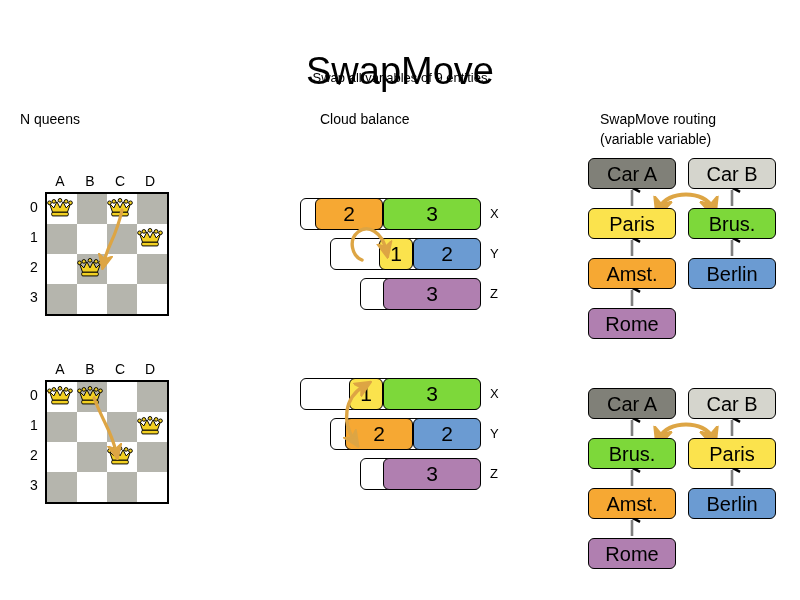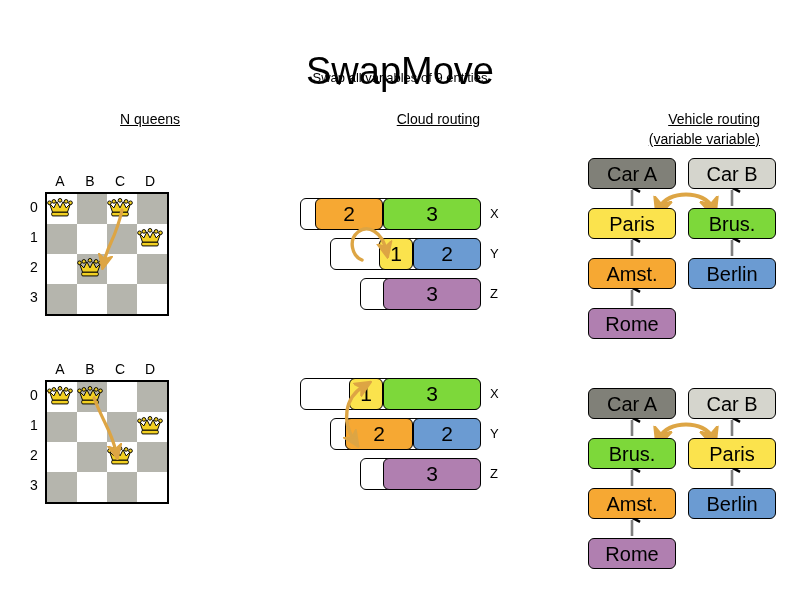--- a/index.html
+++ b/index.html
@@ -32,24 +32,23 @@
     position: absolute;
     top: 70px;
     left: 0;
     width: 800px;
     text-align: center;
     font-size: 13px;
     line-height: 16px;
   }
   .section-title {
     position: absolute;
-    text-align: right;
+    text-align: left;
     font-size: 14px;
     line-height: 19px;
-    text-decoration: underline;
   }
 
   
   .board-wrap { position: absolute; }
   .board {
     position: absolute;
     border: 2px solid #000;
     box-sizing: content-box;
   }
   .cell {
@@ -124,23 +123,23 @@
   svg { display: block; overflow: visible; }
 </style>
 </head>
 <body>
 
 <h1 id="page-title">SwapMove</h1>
 <div id="page-subtitle">Swap all variables of 9 entities</div>
 
 <div class="section-title" style="left:20px; top:110px; width:160px;">N queens</div>
 
-<div class="section-title" style="left:320px; top:110px; width:160px;">Cloud routing</div>
-
-<div class="section-title" style="left:600px; top:110px; width:160px;">Vehicle routing</div>
+<div class="section-title" style="left:320px; top:110px; width:160px;">Cloud balance</div>
+
+<div class="section-title" style="left:600px; top:110px; width:160px;">SwapMove routing</div>
 <div class="section-title" style="left:600px; top:130px; width:160px;">(variable variable)</div>
 
 <div id="nqueens-before" class="board-wrap" style="left: 0px; top: 0px; width: 800px; height: 600px;">
     <div class="col-label" style="left:45px; top:173px;">A</div>
     <div class="col-label" style="left:75px; top:173px;">B</div>
     <div class="col-label" style="left:105px; top:173px;">C</div>
     <div class="col-label" style="left:135px; top:173px;">D</div>
     <div class="row-label" style="left:26px; top:199px;">0</div>
     <div class="row-label" style="left:26px; top:229px;">1</div>
     <div class="row-label" style="left:26px; top:259px;">2</div>

